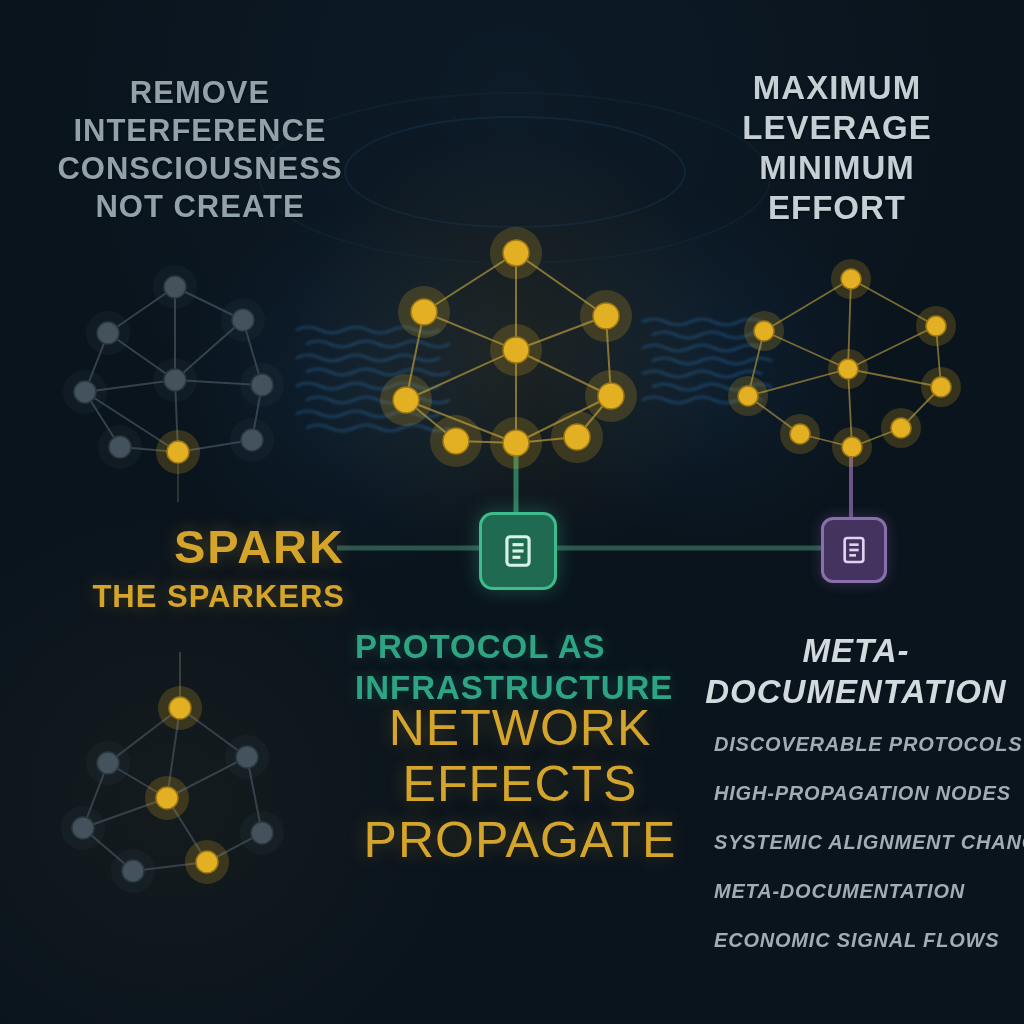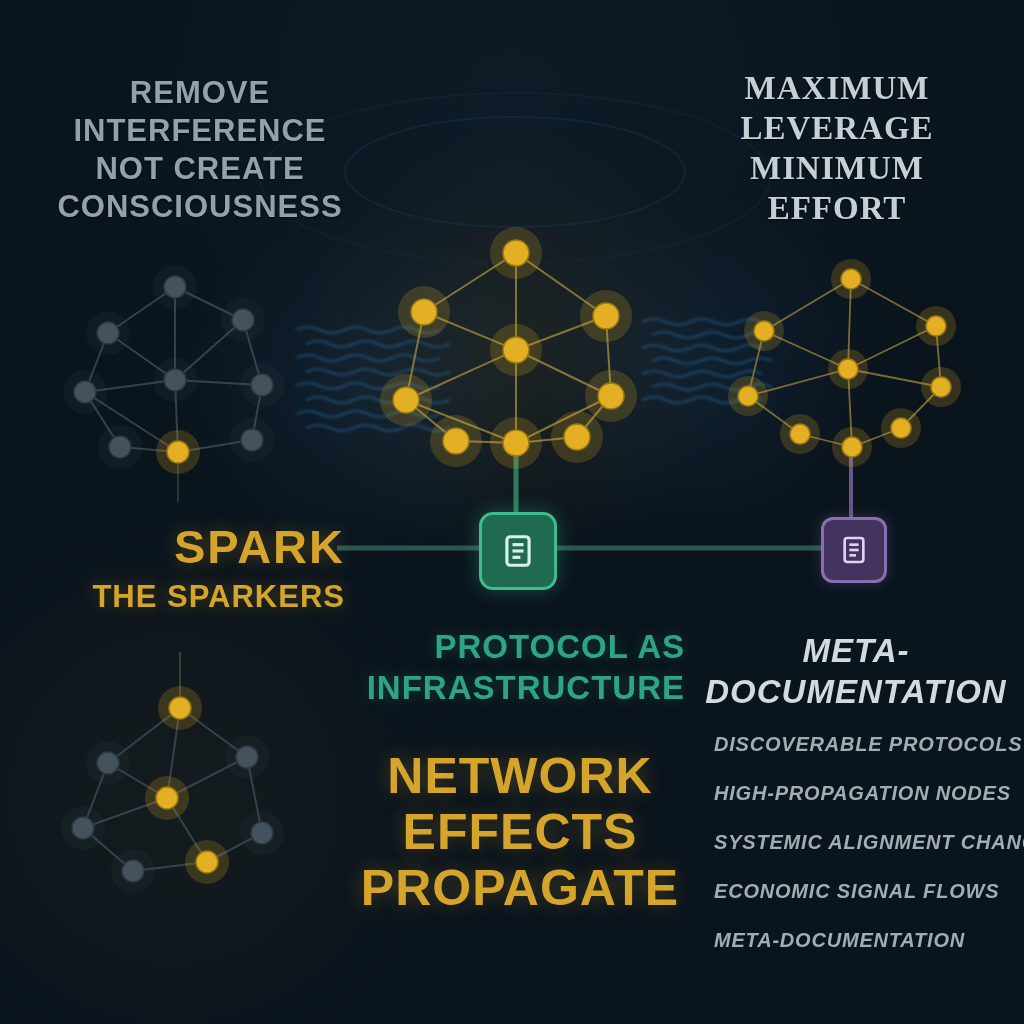--- a/index.html
+++ b/index.html
@@ -12,31 +12,31 @@
       radial-gradient(circle at 69% 36%, rgba(40,100,160,0.12), transparent 18%),
       radial-gradient(circle at 50% 10%, rgba(28,58,88,0.18), transparent 42%),
       radial-gradient(circle at 17% 78%, rgba(212,164,43,0.05), transparent 25%),
       #0a141d;
   }
   .stage svg.diagram{position:absolute;left:0;top:0;z-index:1;}
   .txt{position:absolute;z-index:3;text-transform:uppercase;}
   .tl{left:20px;top:74px;width:360px;text-align:center;font-size:31px;line-height:38px;
       color:#93a1a8;letter-spacing:1px;text-shadow:0 1px 2px rgba(0,0,0,.6);}
   .tr{left:672px;top:68px;width:330px;text-align:center;font-size:33px;line-height:40px;
-      color:#c6d0d4;letter-spacing:1px;text-shadow:0 1px 2px rgba(0,0,0,.6);font-family:Liberation Serif, serif;}
+      color:#c6d0d4;letter-spacing:1px;text-shadow:0 1px 2px rgba(0,0,0,.6);}
   .spark{left:15px;top:522px;width:330px;text-align:right;color:#d4a42b;
       text-shadow:0 0 18px rgba(212,164,43,.3);}
   .spark .l1{font-size:47px;line-height:50px;letter-spacing:2px;}
   .spark .l2{font-size:31px;line-height:38px;margin-top:6px;letter-spacing:1px;}
-  .protocol{left:355px;top:626px;width:330px;text-align:right;color:#2da583;
+  .protocol{left:355px;top:626px;width:330px;text-align:left;color:#2da583;
       font-size:33px;line-height:41px;letter-spacing:1px;text-shadow:0 0 14px rgba(45,165,131,.3);}
   .meta{left:700px;top:630px;width:312px;text-align:center;color:#d3dadd;
       font-size:33px;line-height:41px;letter-spacing:1px;font-style:italic;}
-  .neteff{left:335px;top:748px;width:370px;text-align:center;color:#d4a42b;
-      font-size:50px;line-height:56px;font-weight:700;letter-spacing:1px;
+  .neteff{left:335px;top:700px;width:370px;text-align:center;color:#d4a42b;
+      font-size:50px;line-height:56px;font-weight:400;letter-spacing:1px;
       text-shadow:0 0 20px rgba(212,164,43,.3);}
   .bullets{left:714px;top:732px;width:306px;color:#a2adb3;font-size:20px;line-height:24px;
       letter-spacing:.8px;font-style:italic;}
   .bullets .b{margin-bottom:25px;white-space:nowrap;}
   .icon{position:absolute;z-index:2;display:flex;align-items:center;justify-content:center;}
   .icon-green{left:479px;top:512px;width:72px;height:72px;background:#1f6a50;
       border:3px solid #3dbd8d;border-radius:14px;box-shadow:0 0 20px rgba(61,189,141,.35);}
   .icon-purple{left:821px;top:517px;width:60px;height:60px;background:#44335f;
       border:3px solid #8a6fae;border-radius:12px;box-shadow:0 0 14px rgba(138,111,174,.3);}
 </style>
@@ -210,22 +210,22 @@
         <circle cx="133" cy="871" r="22" fill="rgba(67,82,92,0.12)"></circle>
         <circle cx="133" cy="871" r="11" fill="#43525c" stroke="#2c3840" stroke-width="1.5"></circle>
         <circle cx="207" cy="862" r="22" fill="rgba(226,176,34,0.20)"></circle>
         <circle cx="207" cy="862" r="11" fill="#e2b022" stroke="#9c7712" stroke-width="1.5"></circle>
       </g>
     </svg>
 
   <div class="txt tl">
     <div>REMOVE</div>
     <div>INTERFERENCE</div>
+    <div>CONSCIOUSNESS</div>
     <div>NOT CREATE</div>
-    <div>CONSCIOUSNESS</div>
   </div>
   <div class="txt tr">
     <div>MAXIMUM</div>
     <div>LEVERAGE</div>
     <div>MINIMUM</div>
     <div>EFFORT</div>
   </div>
 
   <div class="txt spark">
     <div class="l1">SPARK</div>
@@ -242,22 +242,22 @@
   <div class="txt neteff">
     <div>NETWORK</div>
     <div>EFFECTS</div>
     <div>PROPAGATE</div>
   </div>
 
   <div class="txt bullets">
     <div class="b">DISCOVERABLE PROTOCOLS</div>
     <div class="b">HIGH-PROPAGATION NODES</div>
     <div class="b">SYSTEMIC ALIGNMENT CHANGES</div>
+    <div class="b">META-DOCUMENTATION</div>
     <div class="b">ECONOMIC SIGNAL FLOWS</div>
-    <div class="b">META-DOCUMENTATION</div>
   </div>
 
   <div class="icon icon-green">
     <svg width="38" height="38" viewBox="0 0 24 24">
       <rect x="5" y="3" width="14" height="18" rx="2" fill="none" stroke="#d9f2e6" stroke-width="2"></rect>
       <line x1="8.5" y1="8" x2="15.5" y2="8" stroke="#d9f2e6" stroke-width="2"></line>
       <line x1="8.5" y1="12" x2="15.5" y2="12" stroke="#d9f2e6" stroke-width="2"></line>
       <line x1="8.5" y1="16" x2="13.5" y2="16" stroke="#d9f2e6" stroke-width="2"></line>
     </svg>
   </div>

